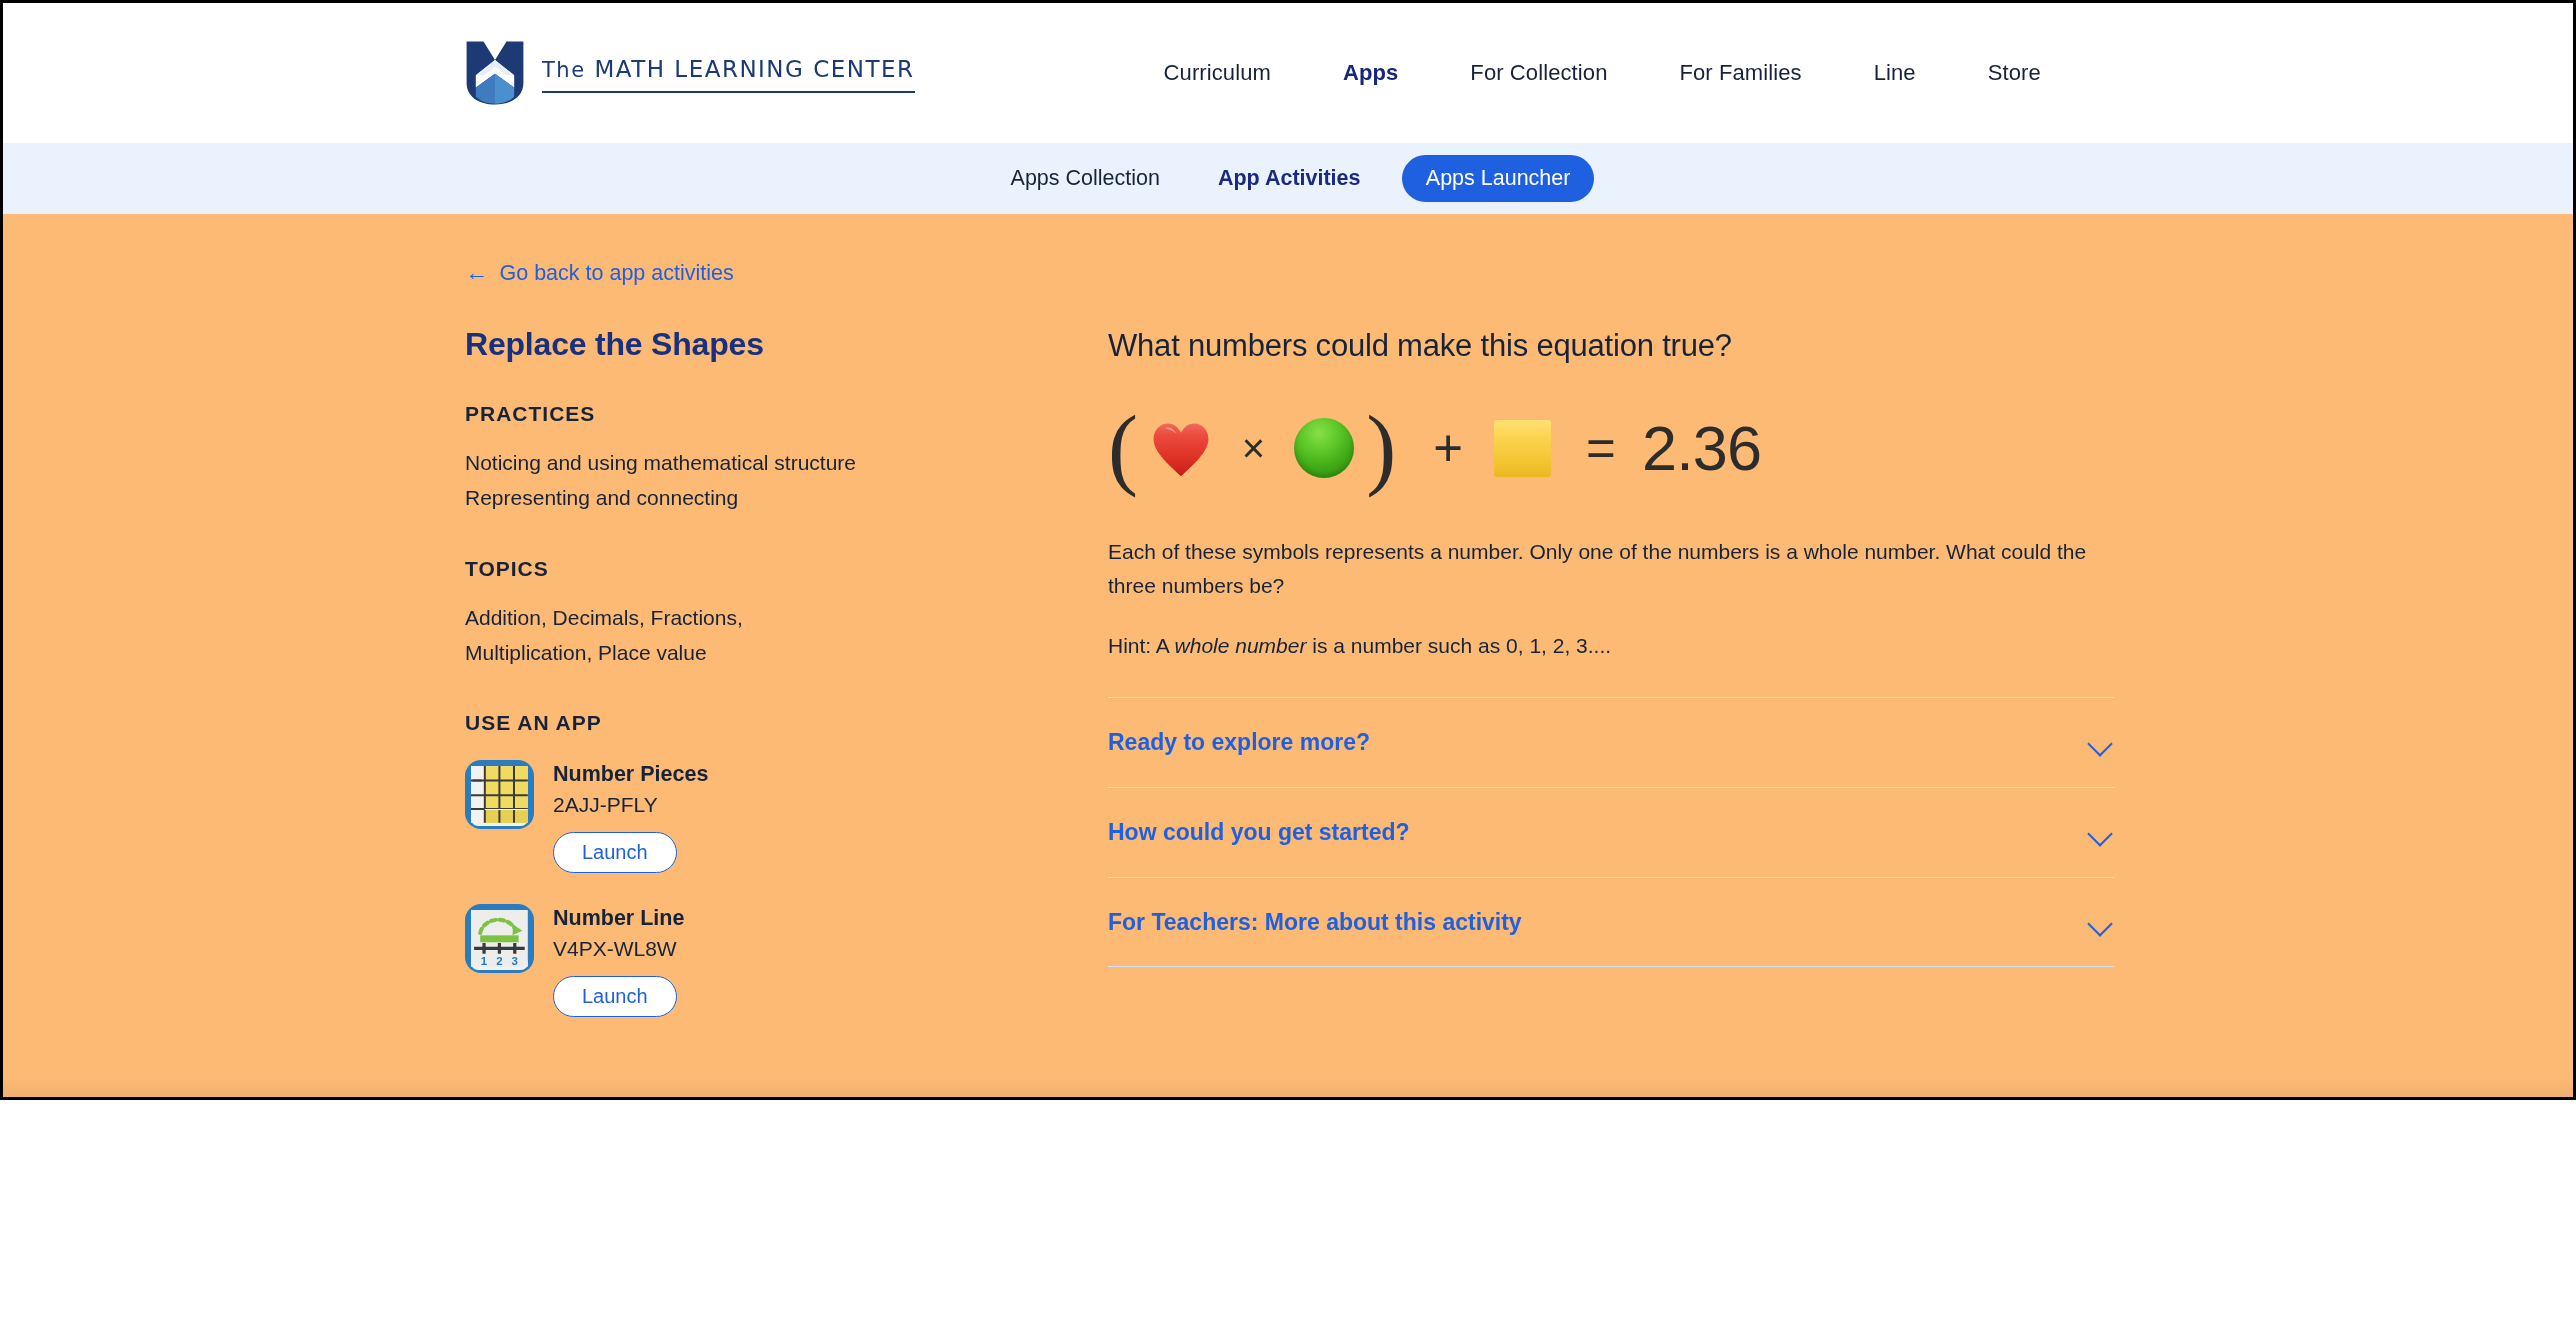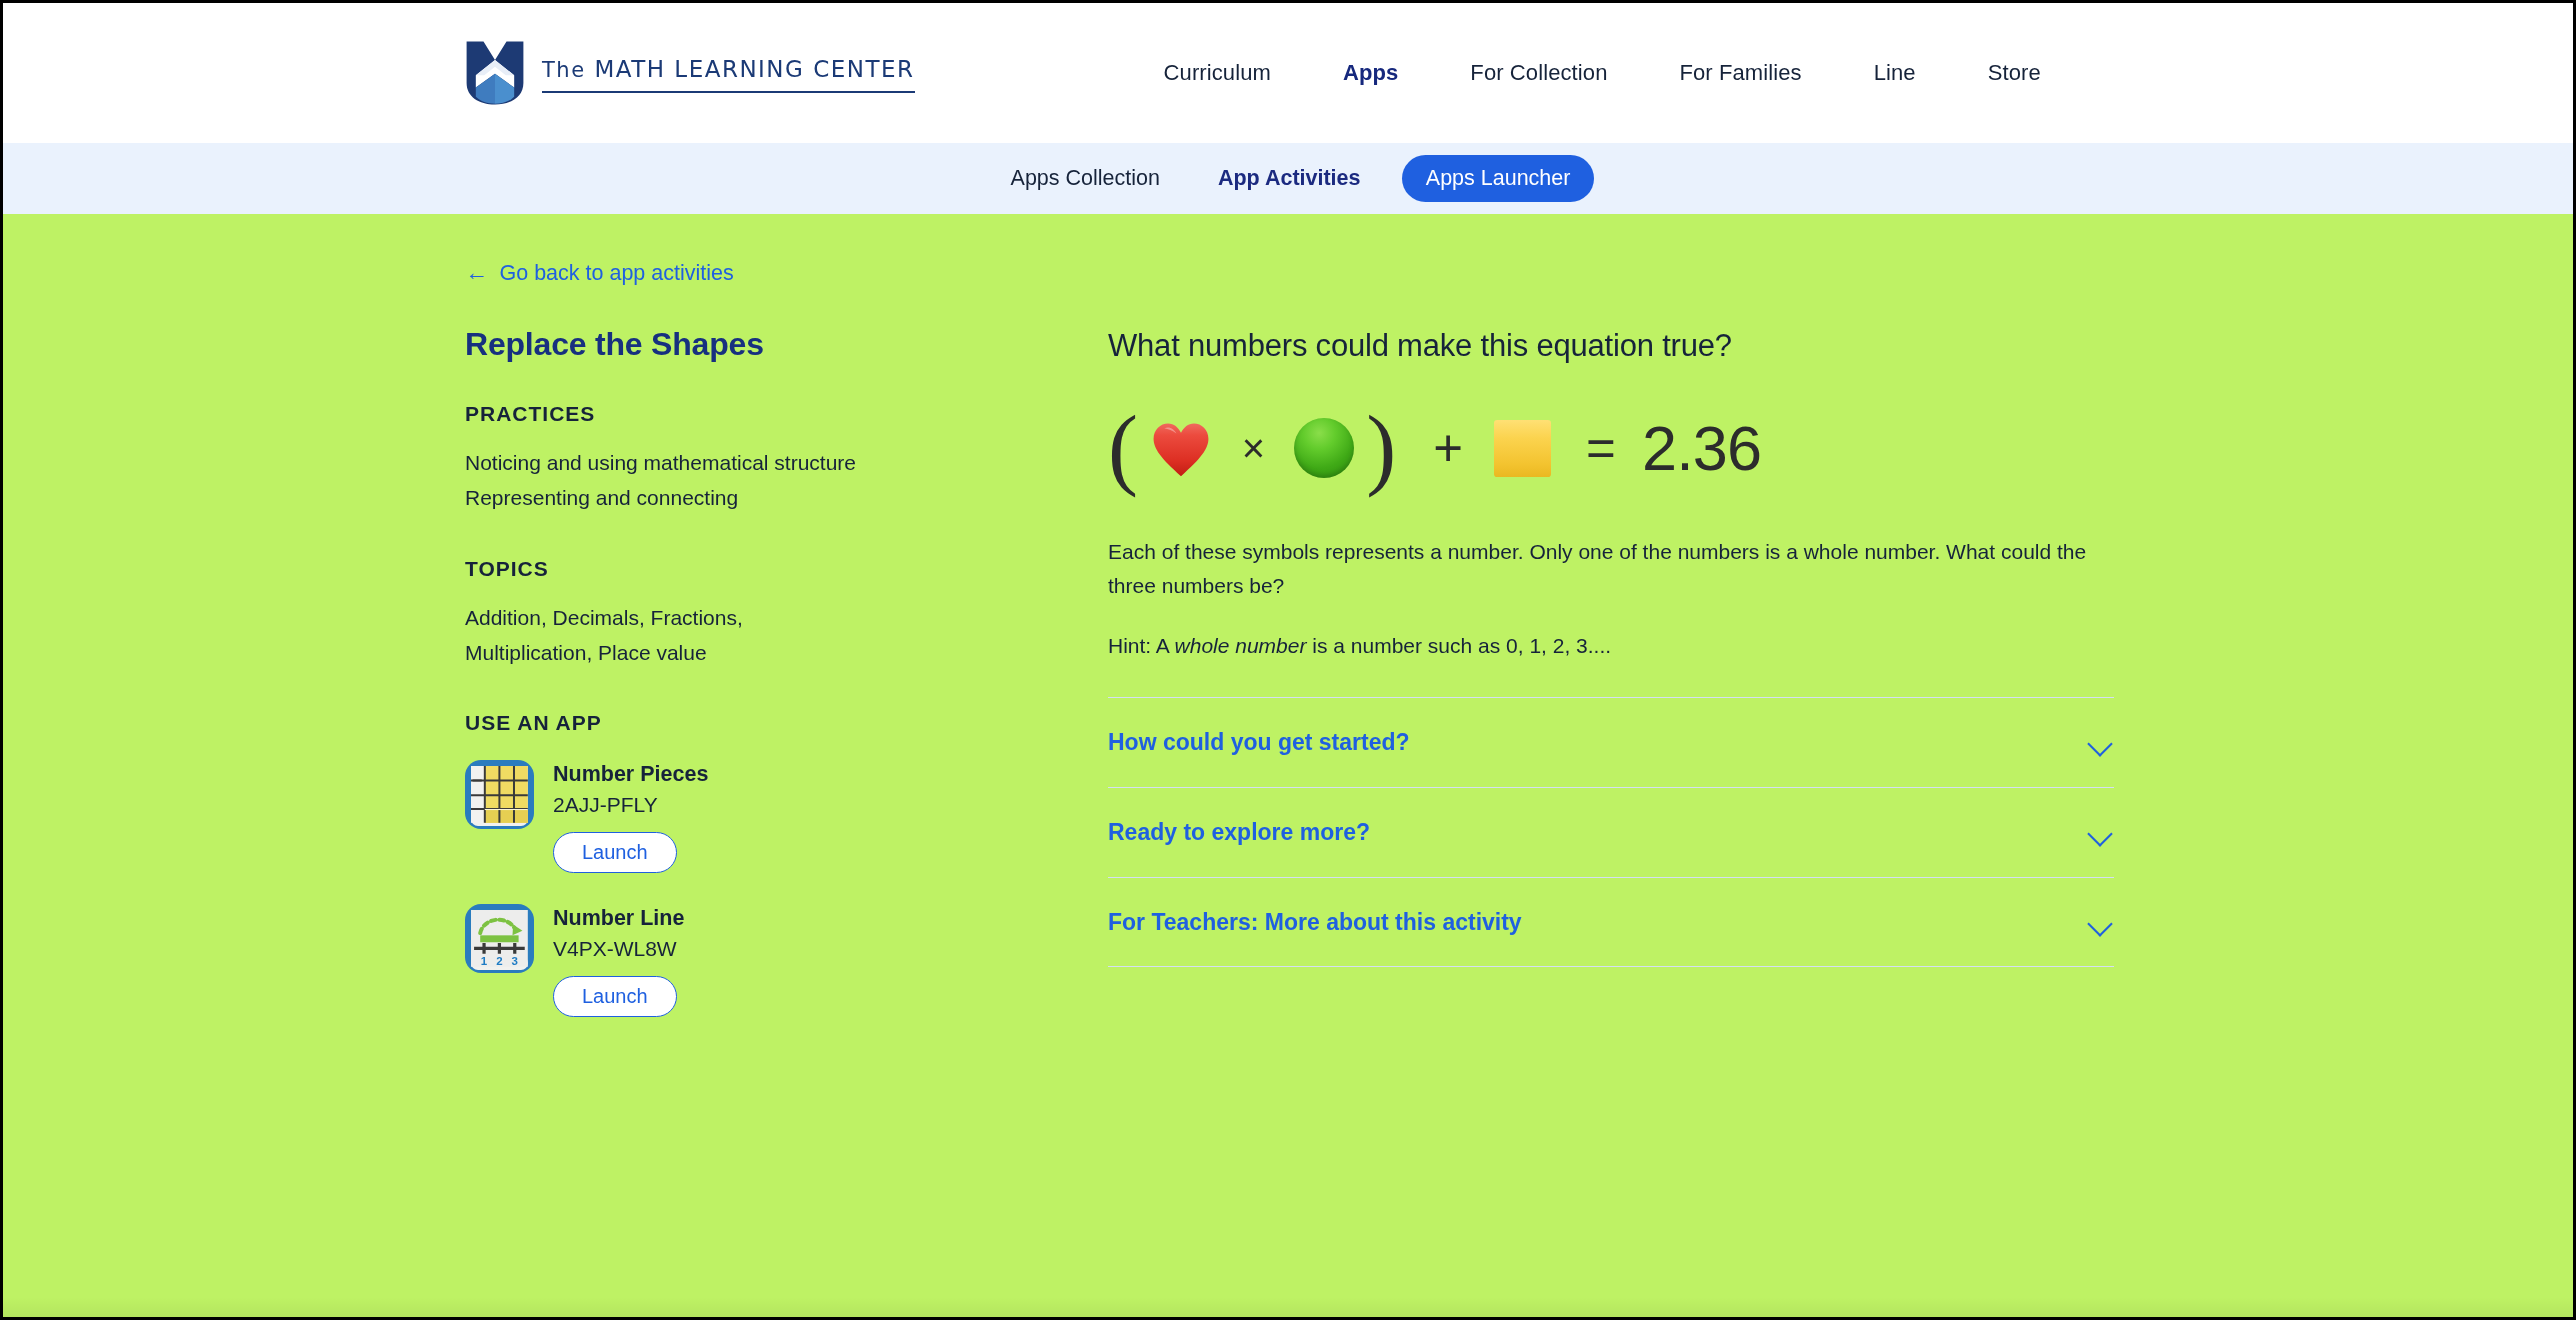--- a/index.html
+++ b/index.html
@@ -13,22 +13,22 @@
 
   body {
     font-family: "Liberation Sans", sans-serif;
     color: #16233a;
     -webkit-font-smoothing: antialiased;
   }
 
   #page {
     position: relative;
     width: 2576px;
-    height: 1320px;
-    background: #bef264;
+    height: 1100px;
+    background: #fdba74;
     border-top: 3.8px solid #000000;
     border-left: 3.8px solid #000000;
     border-right: 3.8px solid #000000;
     border-bottom: 3.8px solid #000000;
     overflow: hidden;
   }
 
   
   .site-header {
     height: 140px;
@@ -533,26 +533,26 @@
           <span class="eq-result">2.36</span>
         </div>
 
         <p class="body-text">Each of these symbols represents a number. Only one of the numbers is a whole number. What could the three numbers be?</p>
 
         <p class="body-text hint"><span>Hint: A </span><em>whole number</em><span> is a number such as 0, 1, 2, 3....</span></p>
 
         <div class="accordion">
 
           <div class="acc-item">
-            <span class="acc-label">How could you get started?</span>
+            <span class="acc-label">Ready to explore more?</span>
             <span class="chev"></span>
           </div>
 
           <div class="acc-item">
-            <span class="acc-label">Ready to explore more?</span>
+            <span class="acc-label">How could you get started?</span>
             <span class="chev"></span>
           </div>
 
           <div class="acc-item">
             <span class="acc-label">For Teachers: More about this activity</span>
             <span class="chev"></span>
           </div>
 
         </div>
       </main>

